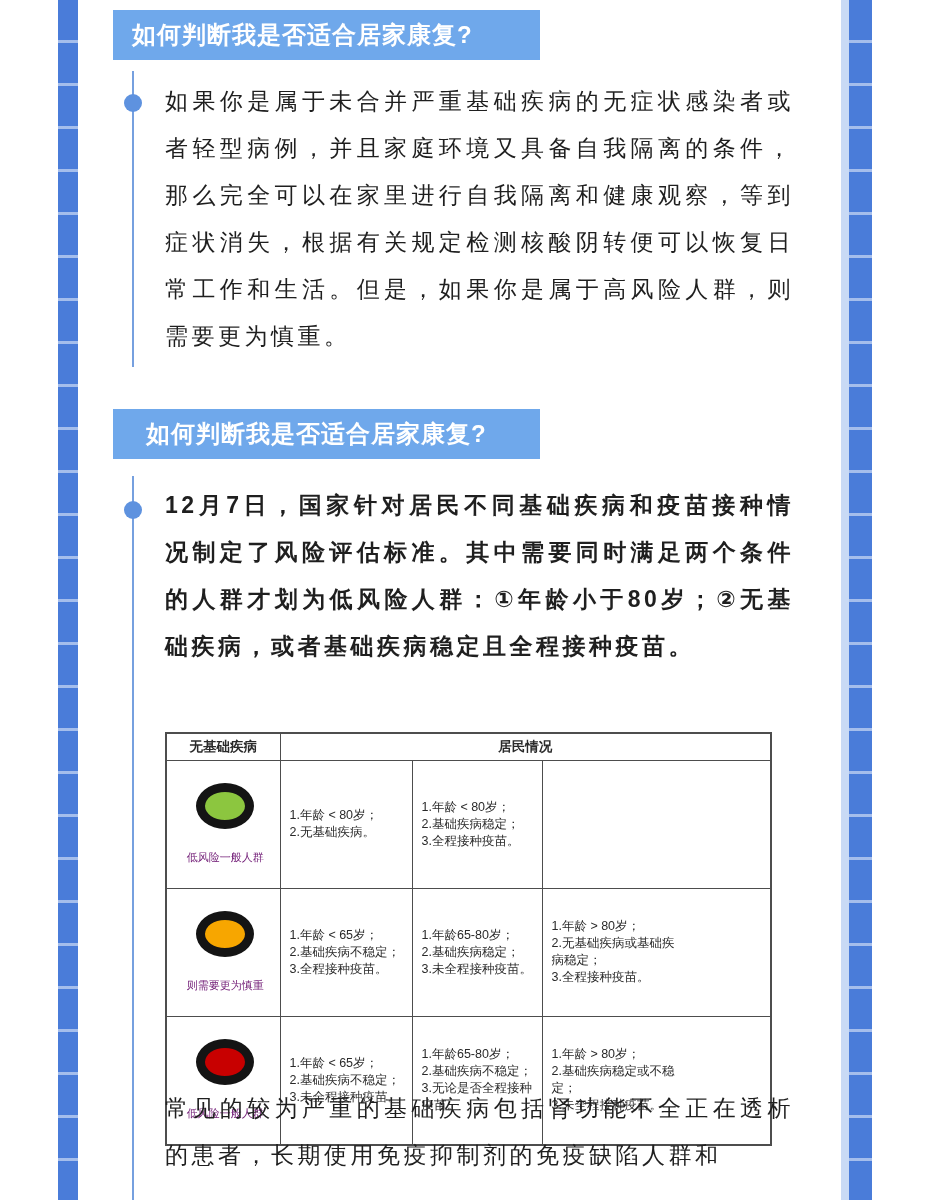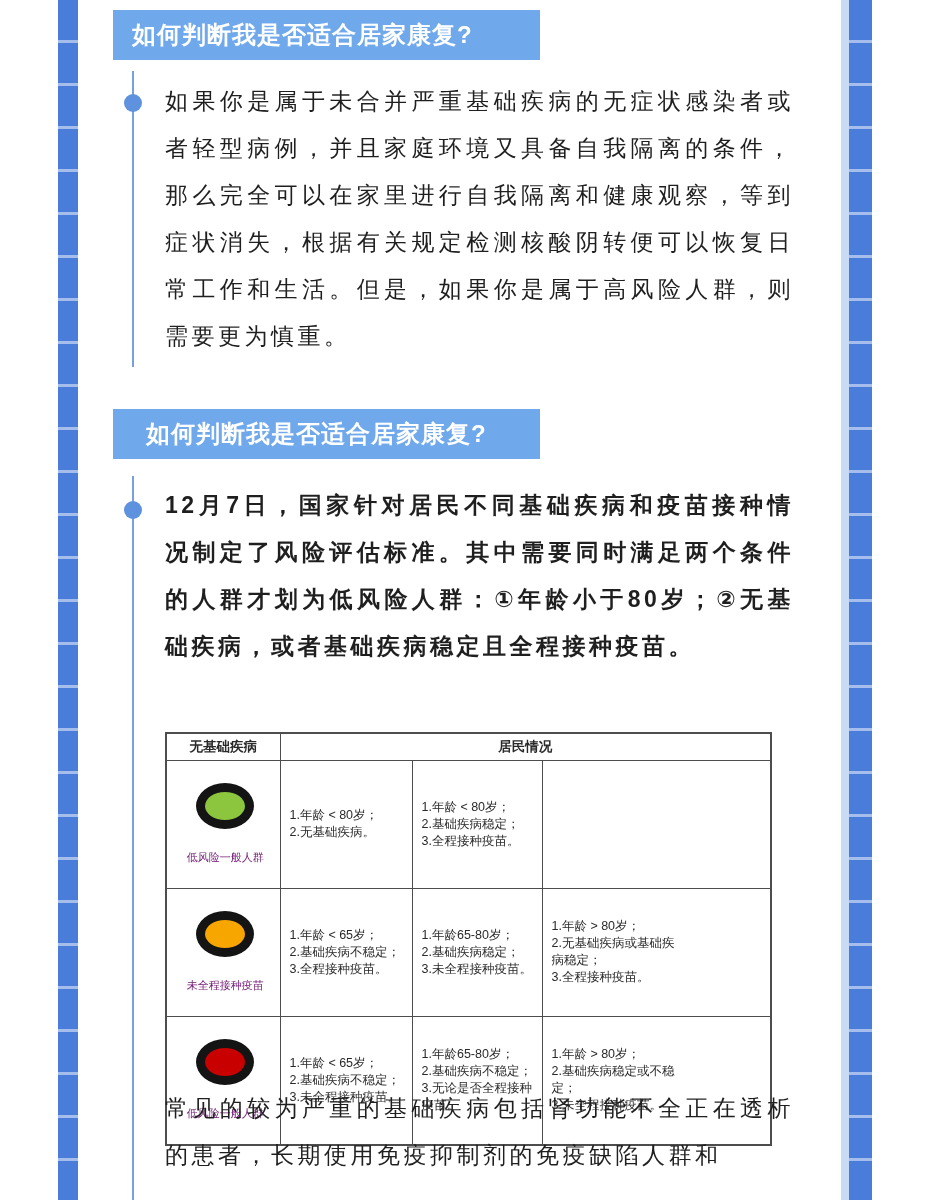--- a/index.html
+++ b/index.html
@@ -99,21 +99,21 @@
       <td><span class="cell-inner">1.年龄 &lt; 80岁；
 2.无基础疾病。</span></td>
       <td><span class="cell-inner">1.年龄 &lt; 80岁；
 2.基础疾病稳定；
 3.全程接种疫苗。</span></td>
       <td class="c4"><span class="cell-inner"></span></td>
     </tr>
     <tr class="r2">
       <td class="level-cell">
         <div class="oval" style="background-color: rgb(247, 166, 0);"></div>
-        <span class="level-label">未全程接种疫苗</span>
+        <span class="level-label">则需要更为慎重</span>
       </td>
       <td><span class="cell-inner">1.年龄 &lt; 65岁；
 2.基础疾病不稳定；
 3.全程接种疫苗。</span></td>
       <td><span class="cell-inner">1.年龄65-80岁；
 2.基础疾病稳定；
 3.未全程接种疫苗。</span></td>
       <td class="c4"><span class="cell-inner">1.年龄 &gt; 80岁；
 2.无基础疾病或基础疾病稳定；
 3.全程接种疫苗。</span></td>

